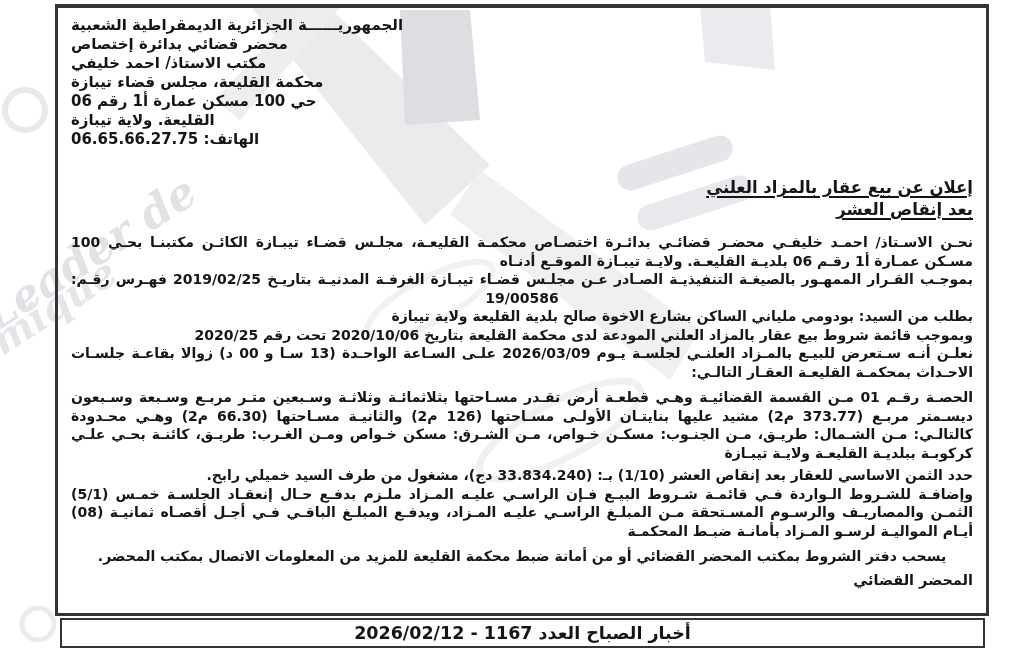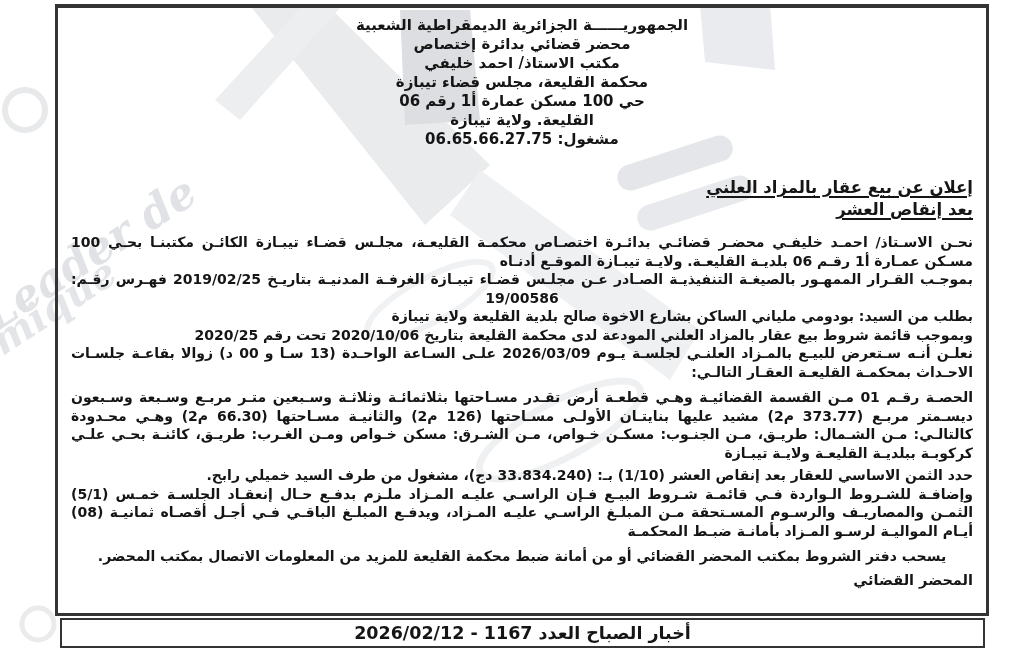--- a/index.html
+++ b/index.html
@@ -23,21 +23,21 @@
     width:934px;height:612px;
     box-sizing:border-box;
     border:3px solid #343434;
     border-top-width:4px;
     padding:6px 13px 0 13px;
     z-index:1;
     background:transparent;
     overflow:hidden;
   }
   .office-header{
-    text-align:center;
+    text-align:left;
     font-size:15px;
     line-height:19px;
     margin-top:2px;
   }
   .ad-title-block{
     text-align:right;
     margin-top:28px;
     font-size:16.5px;
     line-height:22px;
   }
@@ -101,21 +101,21 @@
 
   <div class="frame">
 
     <div class="office-header">
       <div>الجمهوريــــــة الجزائرية الديمقراطية الشعبية</div>
       <div>محضر قضائي بدائرة إختصاص</div>
       <div>مكتب الاستاذ/ احمد خليفي</div>
       <div>محكمة القليعة، مجلس قضاء تيبازة</div>
       <div>حي 100 مسكن عمارة أ1 رقم 06</div>
       <div>القليعة. ولاية تيبازة</div>
-      <div>مشغول: 06.65.66.27.75</div>
+      <div>الهاتف: 06.65.66.27.75</div>
     </div>
 
     <div class="ad-title-block">
       <div><span class="t">إعلان عن بيع عقار بالمزاد العلني</span></div>
       <div><span class="t">بعد إنقاص العشر</span></div>
     </div>
 
     <div class="body-text">
       <p class="justify">نحـن الاسـتاذ/ احمـد خليفـي محضـر قضائـي بدائـرة اختصـاص محكمـة القليعـة، مجلـس قضـاء تيبـازة الكائـن مكتبنـا بحـي 100 مسـكن عمـارة أ1 رقـم 06 بلديـة القليعـة. ولايـة تيبـازة الموقـع أدنـاه</p>
       <p class="stretch">بموجـب القـرار الممهـور بالصيغـة التنفيذيـة الصـادر عـن مجلـس قضـاء تيبـازة الغرفـة المدنيـة بتاريـخ 2019/02/25 فهـرس رقـم:</p>

